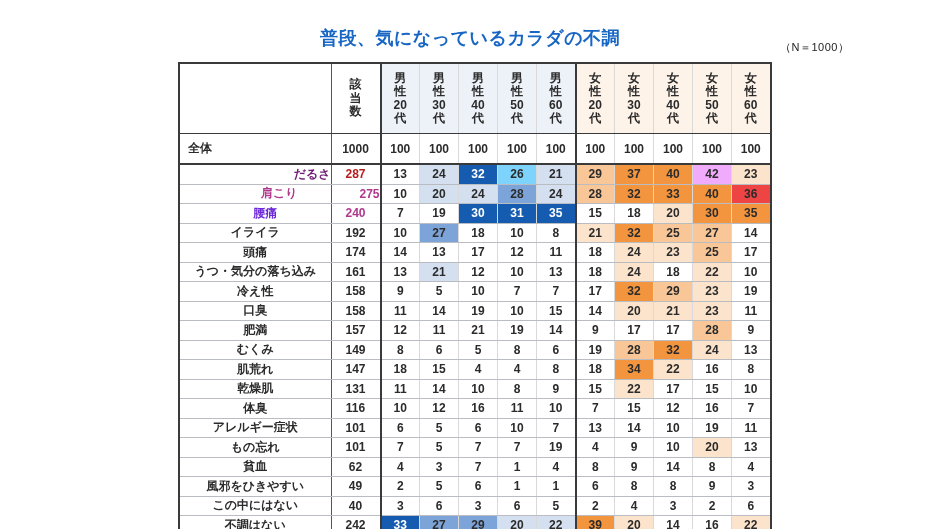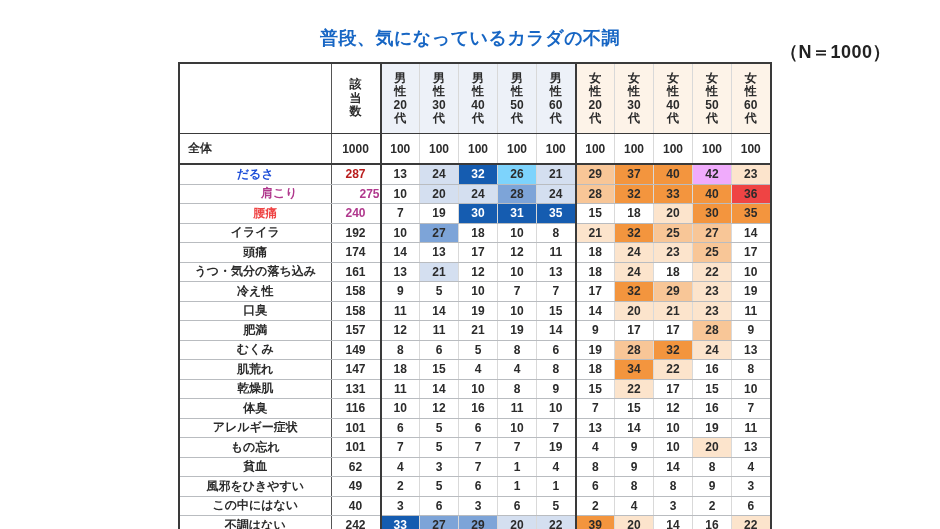--- a/index.html
+++ b/index.html
@@ -6,22 +6,22 @@
   body{
     width:940px;height:529px;background:#ffffff;position:relative;
     font-family:"Liberation Sans","DejaVu Sans",sans-serif;
     -webkit-font-smoothing:antialiased;
   }
   .page-title{
     position:absolute;top:26px;left:178px;width:584px;
     text-align:center;font-size:18px;font-weight:bold;letter-spacing:.5px;
   }
   .sample-label{
-    position:absolute;top:40px;left:780px;font-size:18px;color:#222;
-    font-weight:bold;letter-spacing:.5px;
+    position:absolute;top:40px;left:780px;font-size:11px;color:#222;
+    font-weight:normal;letter-spacing:.5px;
   }
   table.survey{
     position:absolute;left:178px;top:62px;
     border-collapse:collapse;table-layout:fixed;
     border:2px solid #3a3a3a;
     font-size:12px;color:#2b2b2b;
   }
   table.survey th,table.survey td{
     padding:0;margin:0;overflow:hidden;white-space:nowrap;
     border-left:1px solid #d9d9d9;
@@ -171,21 +171,21 @@
         <td>100</td>
         <td>100</td>
         <td>100</td>
         <td class="sep-left">100</td>
         <td>100</td>
         <td>100</td>
         <td>100</td>
         <td>100</td>
       </tr>
       <tr class="data-row">
-        <td class="rowlabel" style="color: #1d4ed8;">だるさ</td>
+        <td class="rowlabel" style="color: #701a75; text-align: right;">だるさ</td>
         <td class="count-col" style="color: #b91c1c;">287</td>
         <td class="sep-left">13</td>
         <td style="background: rgb(212, 223, 240);">24</td>
         <td style="background: rgb(21, 92, 176); color: rgb(255, 255, 255);">32</td>
         <td style="background: #7dd3fc;">26</td>
         <td style="background: rgb(212, 223, 240);">21</td>
         <td class="sep-left" style="background: rgb(248, 198, 151);">29</td>
         <td style="background: rgb(243, 149, 62);">37</td>
         <td style="background: rgb(243, 149, 62);">40</td>
         <td style="background: #f0abfc;">42</td>
@@ -199,21 +199,21 @@
         <td style="background: rgb(212, 223, 240);">24</td>
         <td style="background: rgb(125, 164, 216);">28</td>
         <td style="background: rgb(212, 223, 240);">24</td>
         <td class="sep-left" style="background: rgb(248, 198, 151);">28</td>
         <td style="background: rgb(243, 149, 62);">32</td>
         <td style="background: rgb(243, 149, 62);">33</td>
         <td style="background: rgb(243, 149, 62);">40</td>
         <td style="background: #ef4444;">36</td>
       </tr>
       <tr class="data-row">
-        <td class="rowlabel" style="color: #ef4444; padding-left: 20px;">腰痛</td>
+        <td class="rowlabel" style="color: #6d28d9; padding-left: 20px;">腰痛</td>
         <td class="count-col" style="color: rgb(176, 56, 141);">240</td>
         <td class="sep-left">7</td>
         <td>19</td>
         <td style="background: rgb(21, 92, 176); color: rgb(255, 255, 255);">30</td>
         <td style="background: rgb(21, 92, 176); color: rgb(255, 255, 255); margin-left: 32px;">31</td>
         <td style="background: rgb(21, 92, 176); color: rgb(255, 255, 255);">35</td>
         <td class="sep-left">15</td>
         <td>18</td>
         <td style="background: rgb(252, 228, 204);">20</td>
         <td style="background: rgb(243, 149, 62);">30</td>

